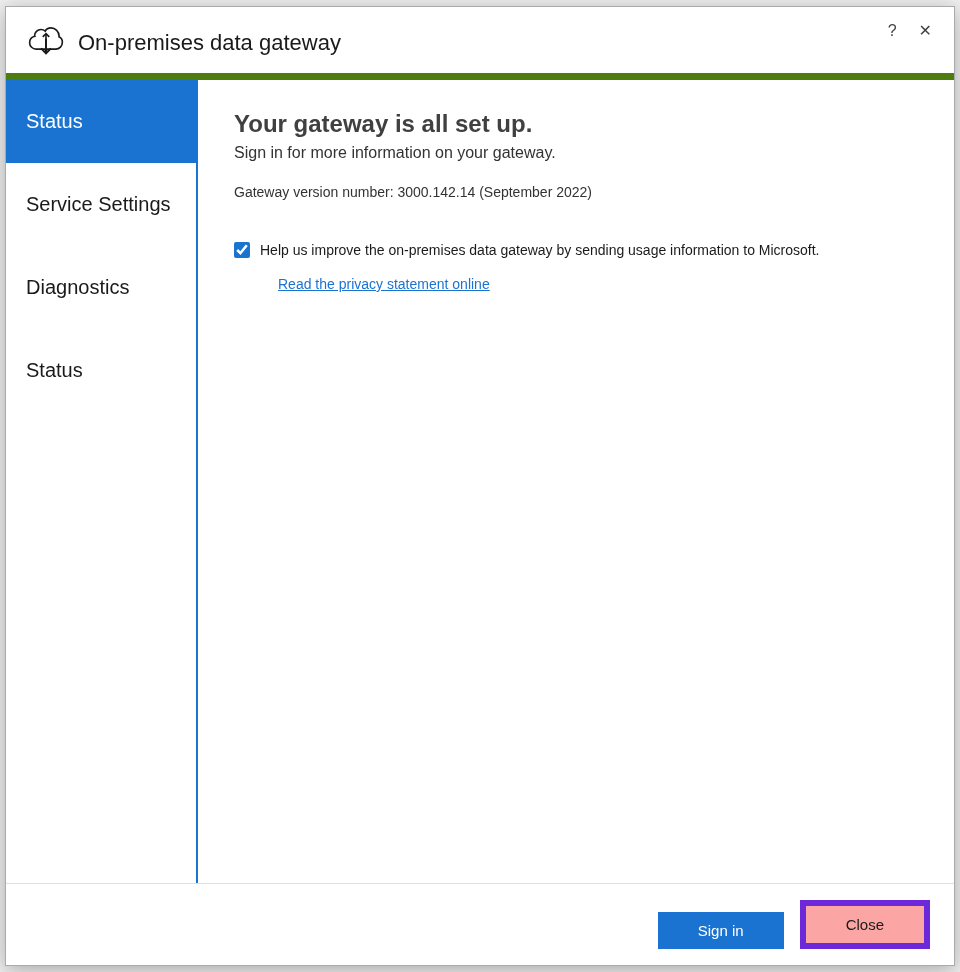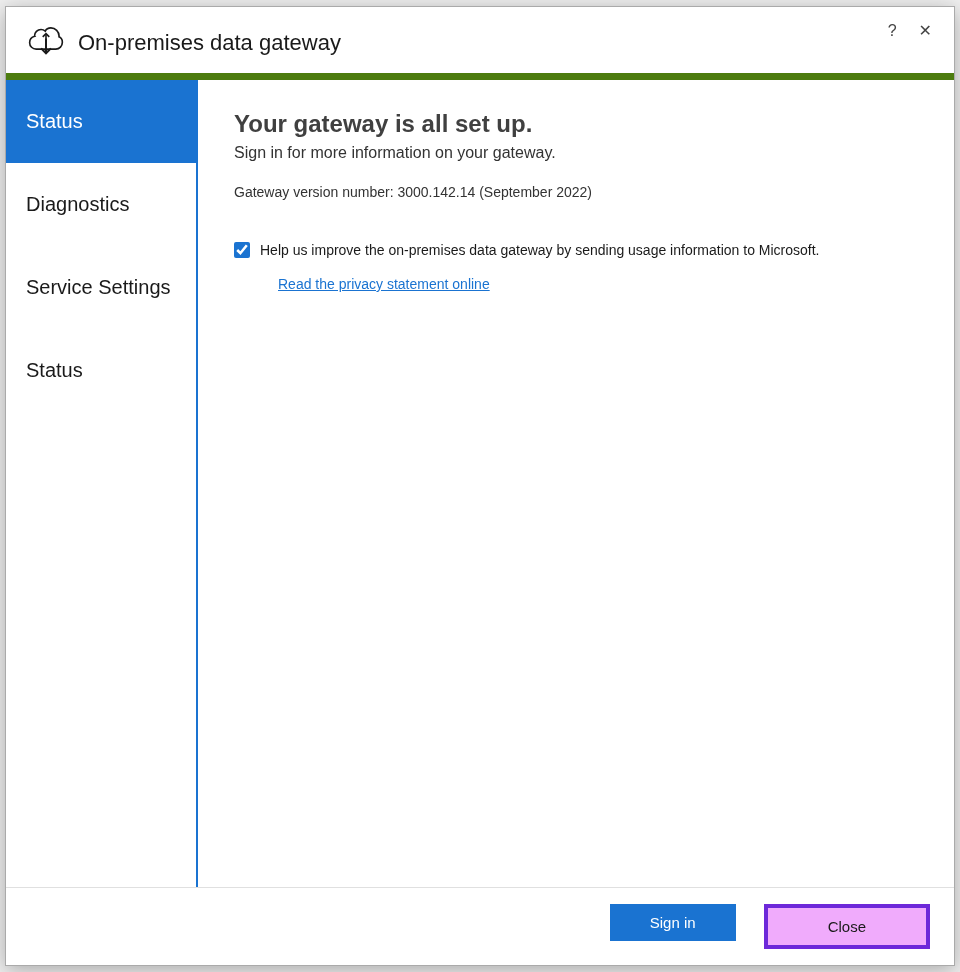--- a/index.html
+++ b/index.html
@@ -157,42 +157,42 @@
       font-size: 14px;
       cursor: pointer;
       margin-left: 44px;
       display: inline-block;
       margin-top: 4px;
     }
 
     .bottom-bar {
       display: flex;
       justify-content: flex-end;
-      align-items: flex-start;
+      align-items: flex-end;
       padding: 16px 24px;
-      gap: 28px;
+      gap: 16px;
       border-top: 1px solid #e0e0e0;
       margin-top: auto;
     }
 
     .btn-signin {
       background: #1a73d1;
       color: #ffffff;
       border: none;
       padding: 10px 40px;
       font-size: 15px;
       cursor: pointer;
       min-width: 110px;
     }
 
     .btn-close {
-      background: #f0abfc;
-      color: #1a1a1a;
-      border: 4px solid #6d28d9;
-      padding: 10px 60px;
+      background: #fca5a5;
+      color: #1a1a1a;
+      border: 6px solid #6d28d9;
+      padding: 10px 40px;
       font-size: 15px;
       cursor: pointer;
       min-width: 110px;
     }
 
     
     .cloud-icon svg {
       width: 40px;
       height: 36px;
     }
@@ -222,24 +222,24 @@
     </div>
   </div>
 
   <div class="main-content">
 
     <nav class="sidebar">
       <button class="sidebar-item active">
         <span>Status</span>
       </button>
       <button class="sidebar-item">
+        <span>Service Settings</span>
+      </button>
+      <button class="sidebar-item">
         <span>Diagnostics</span>
-      </button>
-      <button class="sidebar-item">
-        <span>Service Settings</span>
       </button>
       <button class="sidebar-item">
         <span>Status</span>
       </button>
     </nav>
 
     <div class="content-area">
       <h1 class="status-heading">Your gateway is all set up.</h1>
       <p class="status-subtext">Sign in for more information on your gateway.</p>
       <p class="gateway-version">Gateway version number: 3000.142.14 (September 2022)</p>

